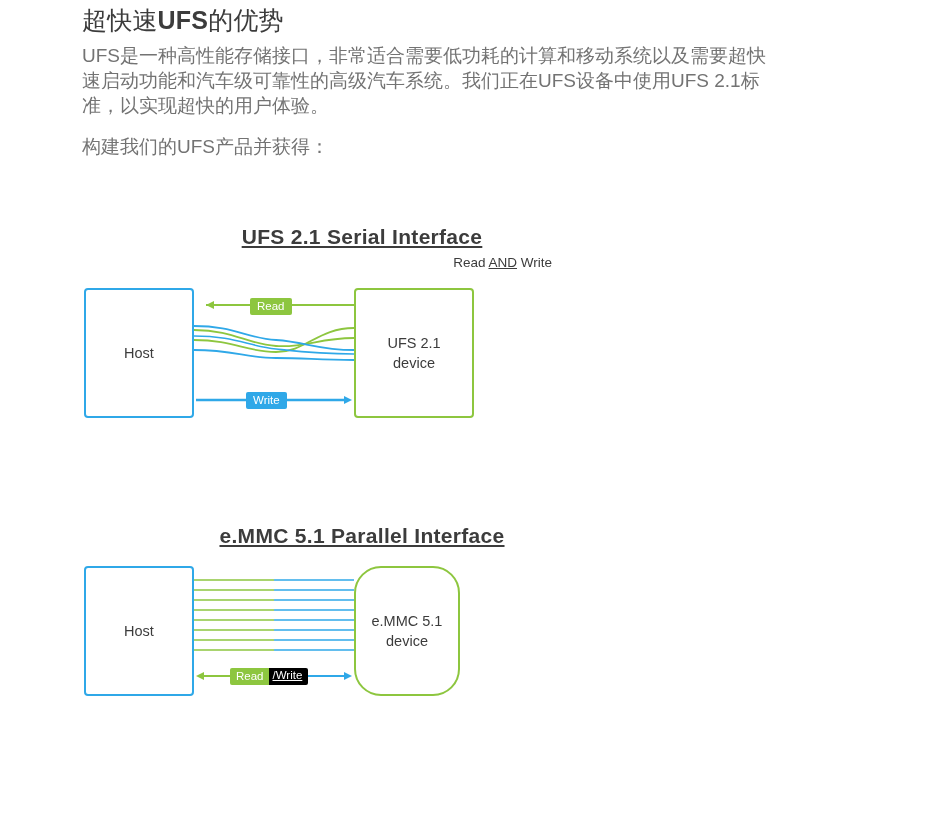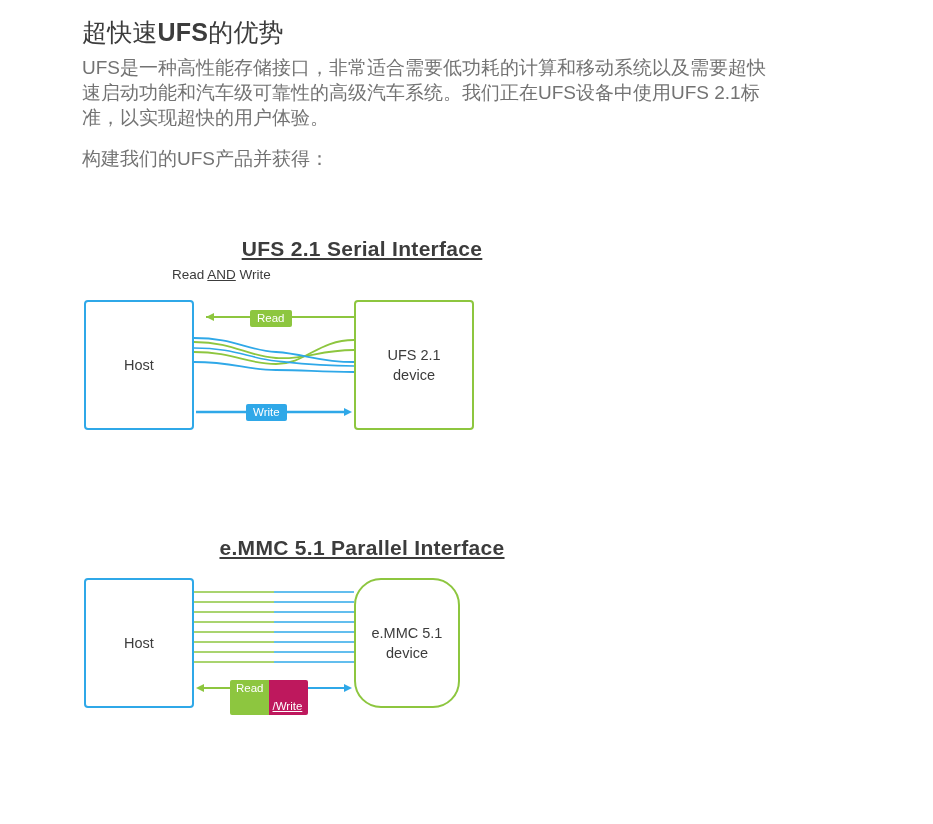--- a/index.html
+++ b/index.html
@@ -22,21 +22,21 @@
     box-sizing: border-box;
   }
   .content {
     padding: 0 80px 0 82px;
   }
   h1.title {
     font-size: 25px;
     font-weight: normal;
     color: #3c3c3c;
     margin: 0;
-    padding: 16px 0 6px 0;
+    padding: 4px 0 6px 0;
     letter-spacing: 0.2px;
   }
   h1.title .b {
     font-weight: bold;
   }
   p.para {
     font-size: 19px;
     line-height: 25px;
     color: #737373;
     margin: 0 0 16px 0;
@@ -78,21 +78,21 @@
     text-align: center;
     font-size: 21px;
     font-weight: bold;
     color: #3c3c3c;
     text-decoration: underline;
     width: 380px;
     margin: 0 auto;
     letter-spacing: 0.3px;
   }
   .diagram-sub {
-    text-align: left;
+    text-align: right;
     font-size: 13.5px;
     color: #3c3c3c;
     width: 380px;
     margin: 6px auto 0 auto;
   }
   .diagram-sub u {
     text-decoration: underline;
   }
   .boxes {
     position: relative;
@@ -147,21 +147,21 @@
     white-space: nowrap;
   }
   .tag.read { background: #8dc63f; }
   .tag.write { background: #2fa8e8; }
   .tag.rw {
     background: none;
     padding: 0;
     display: flex;
   }
   .tag.rw .r { background: #8dc63f; padding: 1px 5px 2px 6px; border-radius: 2px 0 0 2px;}
-  .tag.rw .w { background: #be185d; padding: 19px 6px 2px 4px; border-radius: 0 2px 2px 0; text-decoration: underline;}
+  .tag.rw .w { background: #000000; padding: 0 6px 2px 4px; border-radius: 0 2px 2px 0; text-decoration: underline;}
 
   .spacer-a { height: 52px; }
   .spacer-b { height: 96px; }
 </style>
 </head>
 <body>
 
 <div class="page">
   <div class="content">
 

